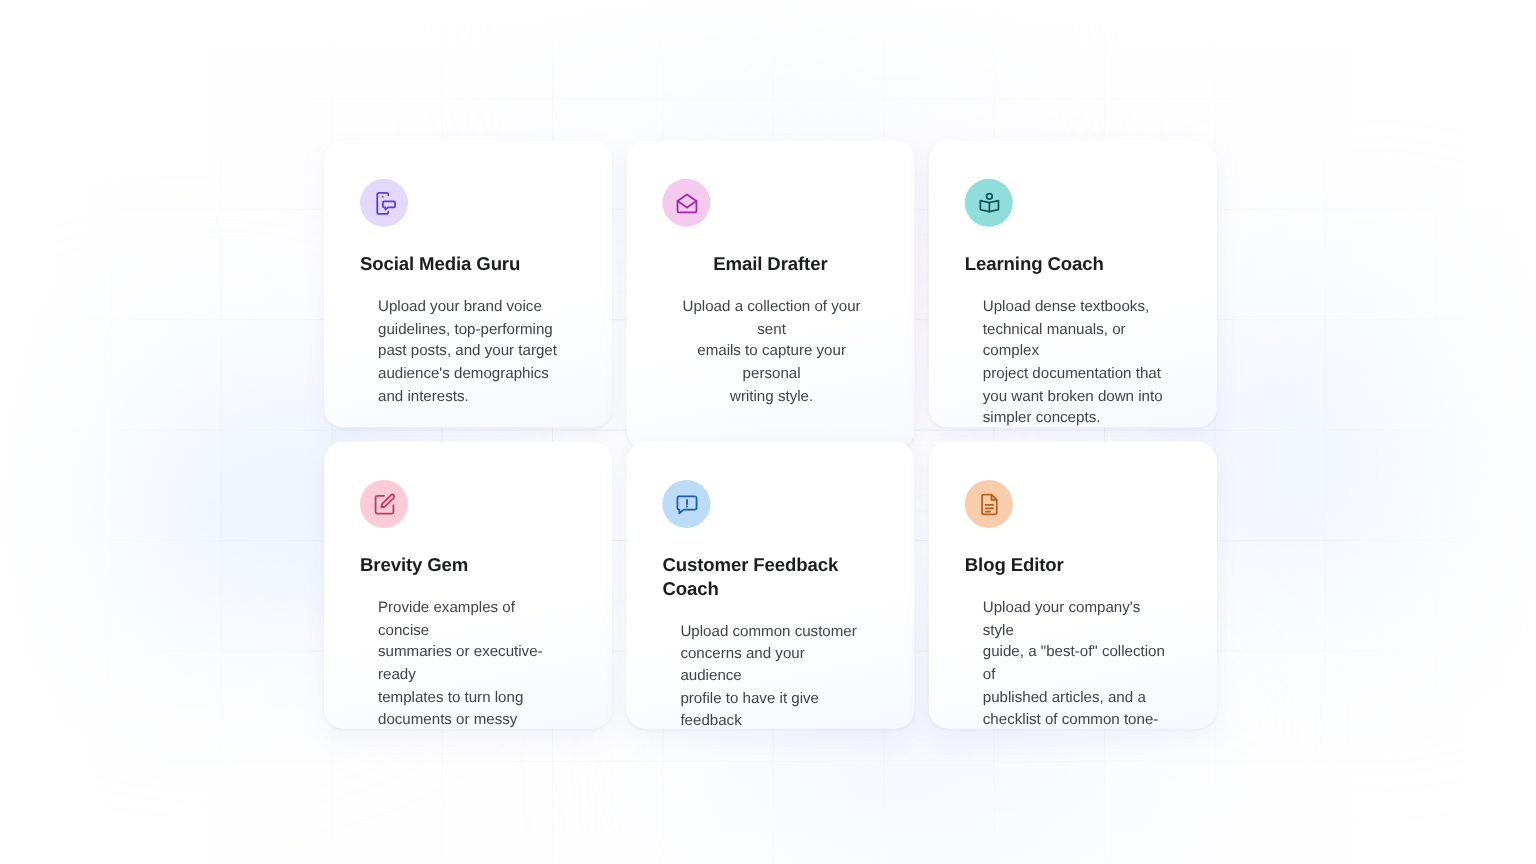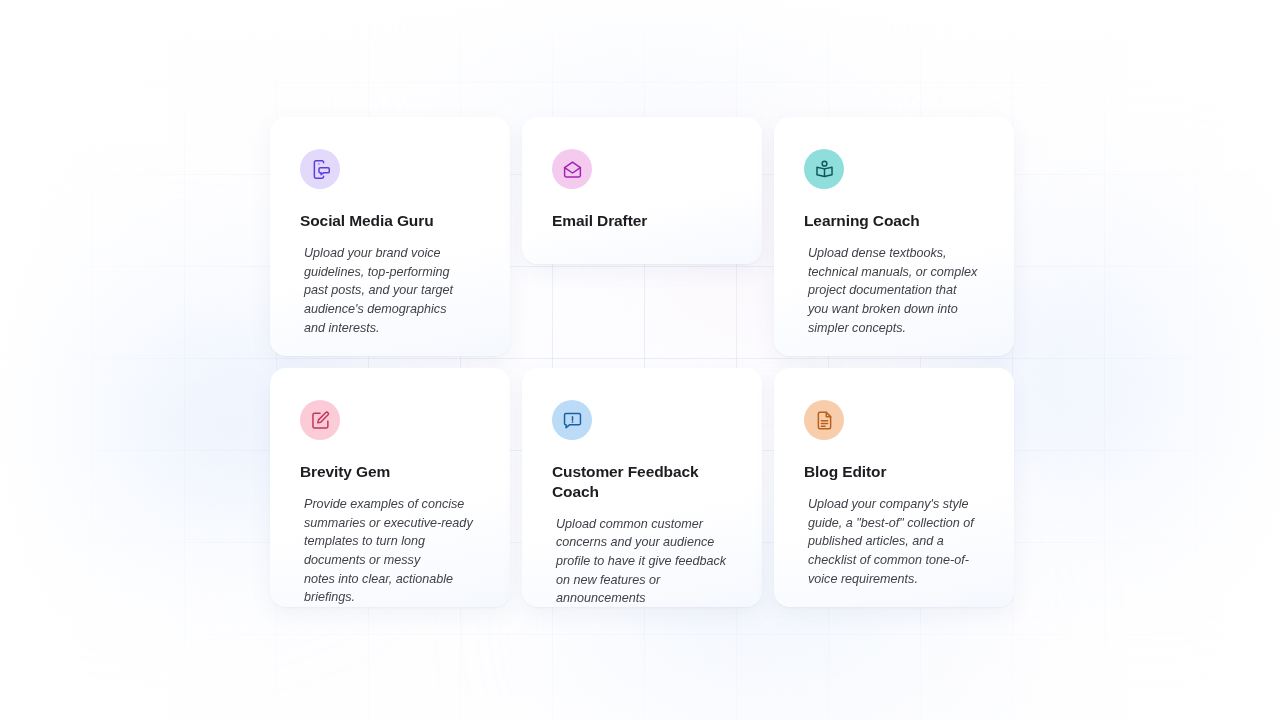--- a/index.html
+++ b/index.html
@@ -102,20 +102,21 @@
     border-radius: 16px;
     padding: 32px 28px 20px 30px;
     box-sizing: border-box;
     background: linear-gradient(168deg, #ffffff 0%, #ffffff 58%, #fbfcff 78%, #f5f8fd 100%);
     box-shadow: 0 1px 2px rgba(60,80,130,0.05),
                 0 8px 22px rgba(80,105,160,0.07);
     overflow: hidden;
   }
   .card-tall {
     align-self: start;
+    text-align: center;
   }
 
   .icon-badge {
     width: 40px;
     height: 40px;
     border-radius: 50%;
     display: flex;
     align-items: center;
     justify-content: center;
     margin-bottom: 22px;
@@ -130,24 +131,23 @@
     line-height: 1.28;
     color: #1c1d21;
     letter-spacing: -0.1px;
     margin: 0 0 13px 0;
     max-width: 180px;
   }
   .card-desc {
     font-size: 12.6px;
     line-height: 18.7px;
     color: #3f4248;
-    margin: 4px;
+    margin: 15px;
     max-width: 172px;
     white-space: pre-line;
-    font-style: italic;
   }
 </style>
 </head>
 <body>
 
 <div id="backdrop">
   <div class="glow glow-topcenter"></div>
   <div class="glow glow-pink"></div>
   <div class="glow glow-left"></div>
   <div class="glow glow-right"></div>
@@ -173,20 +173,23 @@
 and interests.</p>
     </div>
     <div class="card card-tall">
       <div class="icon-badge" style="background: rgb(244, 202, 239); color: rgb(162, 35, 179);">
         <svg width="21" height="21" viewBox="0 0 24 24" aria-hidden="true">
           <path fill="none" stroke="currentColor" stroke-width="1.7" stroke-linecap="round" stroke-linejoin="round" d="M3 9.8 12 3.5l9 6.3v9.1a1.6 1.6 0 0 1-1.6 1.6H4.6A1.6 1.6 0 0 1 3 18.9Z"></path>
           <path fill="none" stroke="currentColor" stroke-width="1.7" stroke-linecap="round" stroke-linejoin="round" d="m3 9.8 9 6.2 9-6.2"></path>
         </svg>
       </div>
       <h3 class="card-title">Email Drafter</h3>
+      <p class="card-desc">Upload a collection of your sent
+emails to capture your personal
+writing style.</p>
     </div>
     <div class="card">
       <div class="icon-badge" style="background: rgb(143, 222, 220); color: rgb(17, 86, 92);">
         <svg width="21" height="21" viewBox="0 0 24 24" aria-hidden="true">
           <circle fill="none" stroke="currentColor" stroke-width="1.7" stroke-linecap="round" stroke-linejoin="round" cx="12" cy="5.3" r="2.7"></circle>
           <path fill="none" stroke="currentColor" stroke-width="1.7" stroke-linecap="round" stroke-linejoin="round" d="M12 11.3 3.4 9.4v8.5L12 19.9l8.6-2v-8.5Z"></path>
           <path fill="none" stroke="currentColor" stroke-width="1.7" stroke-linecap="round" stroke-linejoin="round" d="M12 11.3v8.6"></path>
         </svg>
       </div>
       <h3 class="card-title">Learning Coach</h3>

